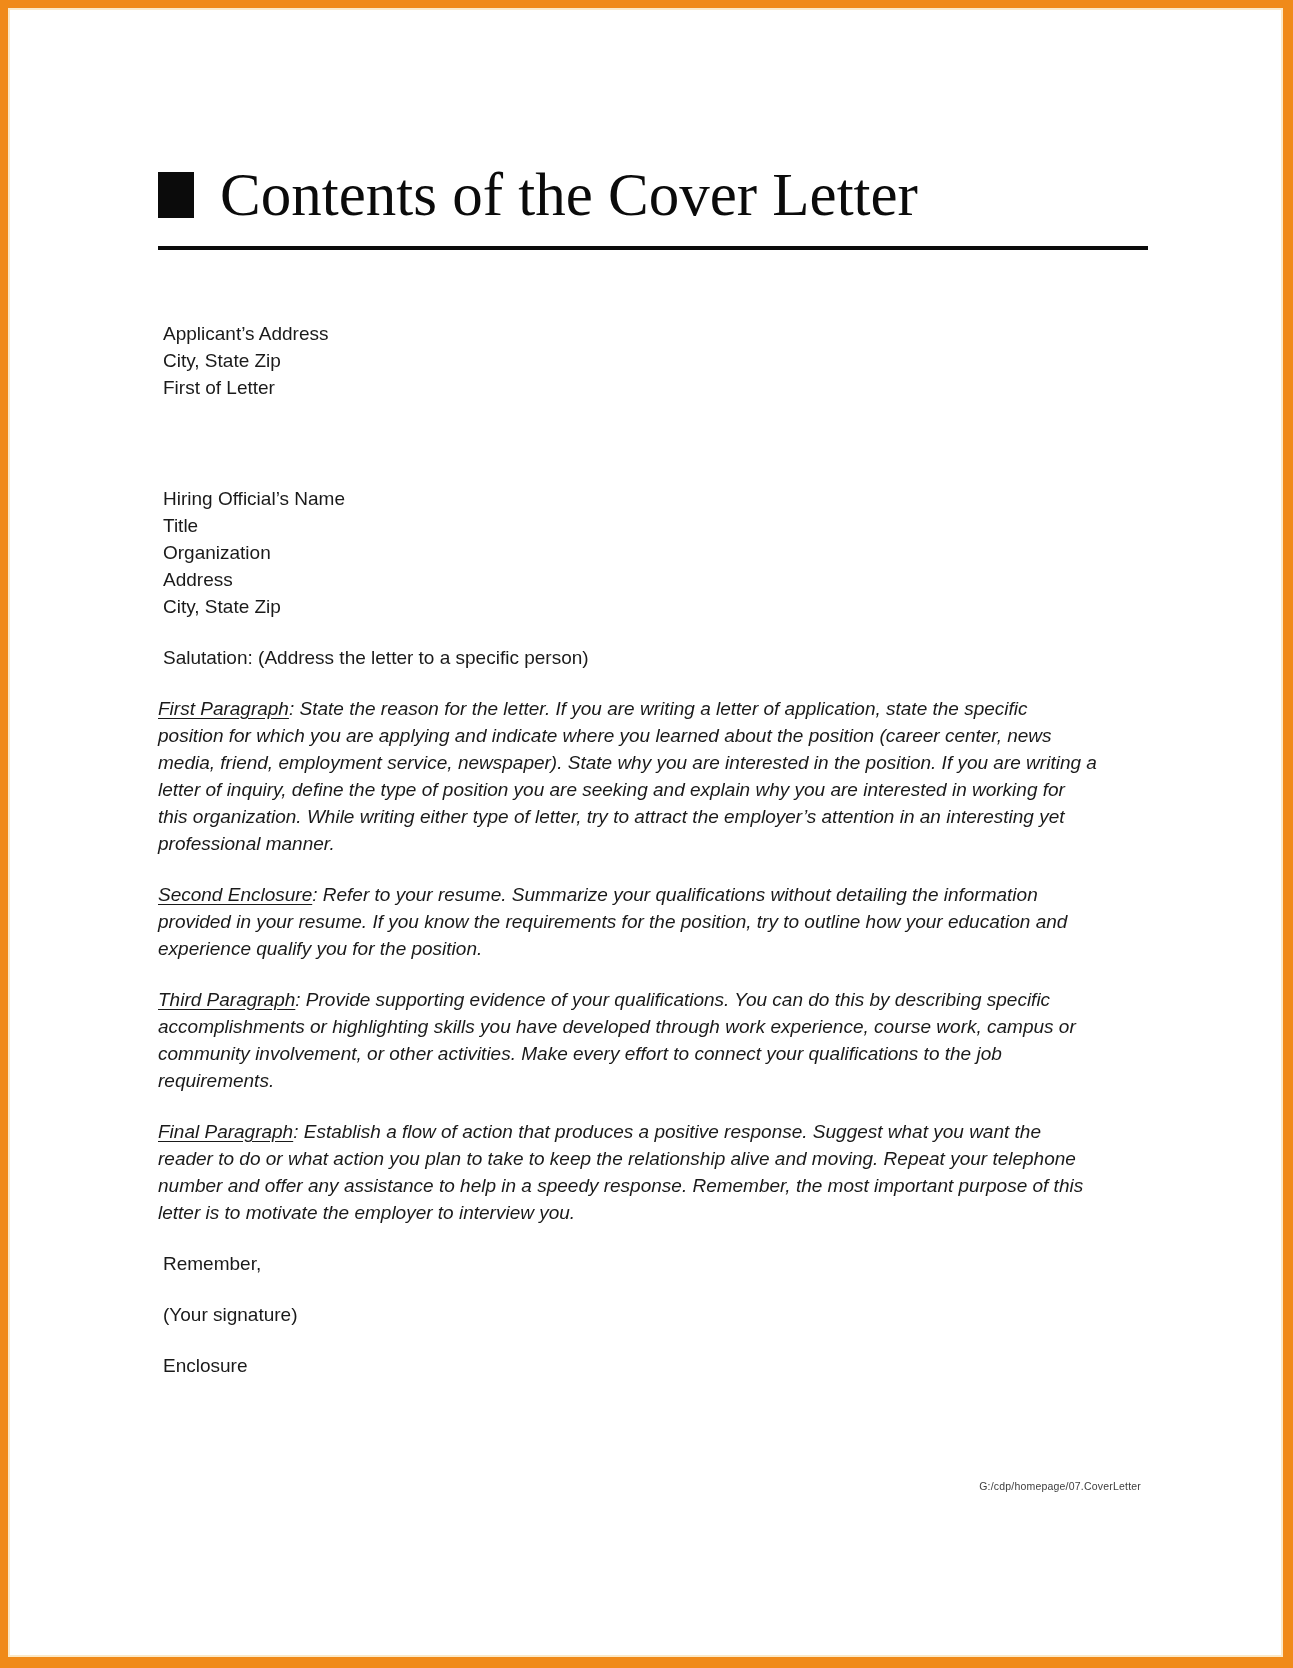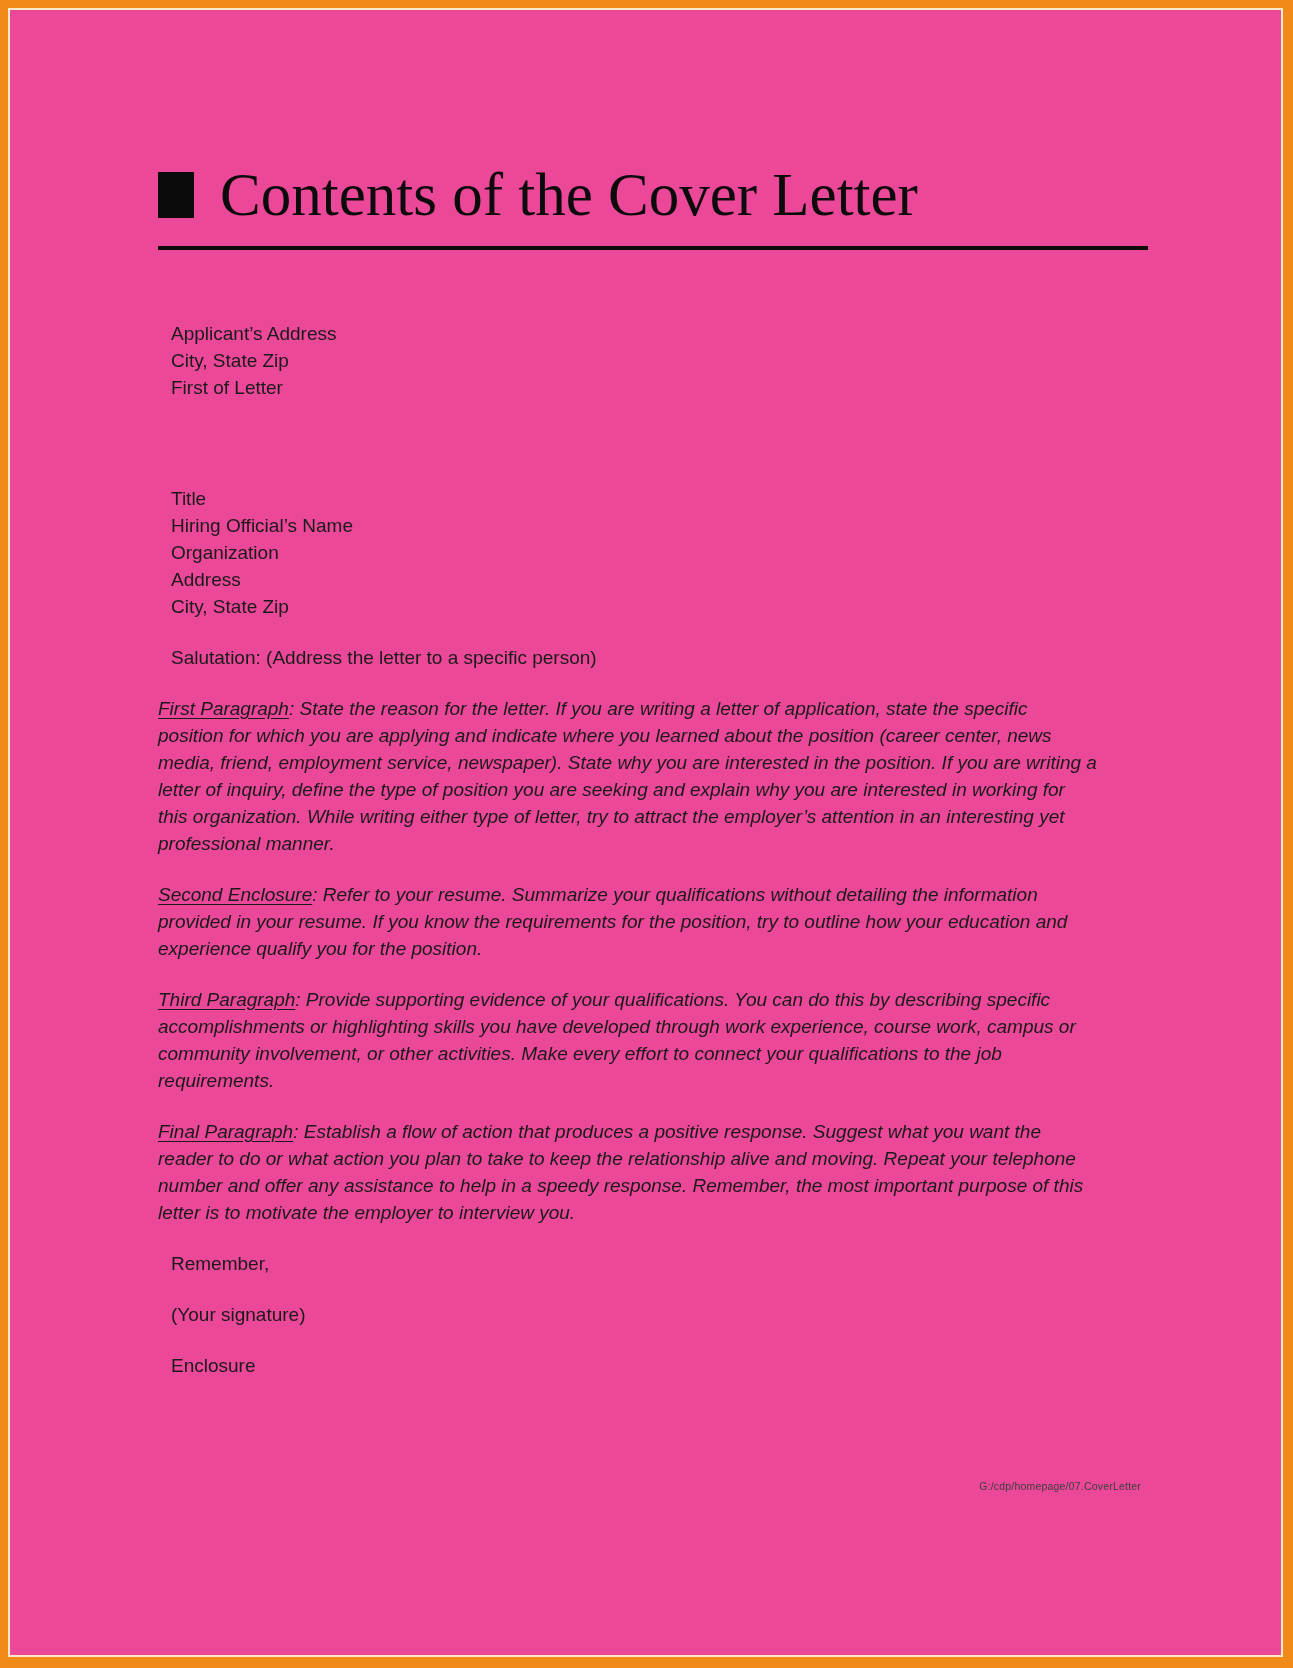--- a/index.html
+++ b/index.html
@@ -8,21 +8,21 @@
     height: 1668px;
     background: #F08A19; 
     position: relative;
     font-family: "Liberation Sans", "DejaVu Sans", sans-serif;
     color: #1A1A1A;
     overflow: hidden;
   }
   .page {
     position: absolute;
     top: 8px; left: 8px; right: 10px; bottom: 11px;
-    background: #ec4899;
+    background: #ffffff;
     border: 2px solid #FBE9C8; 
     box-sizing: border-box;
   }
   .content {
     position: absolute;
     top: 0; left: 148px;
     width: 990px;
   }
   
   .title-row {
@@ -48,21 +48,21 @@
     white-space: nowrap;
   }
   .title-rule {
     margin-top: 16px;
     width: 990px;
     height: 4px;
     background: #0B0B0B;
   }
   
   .body-text { width: 940px; font-size: 19px; line-height: 27px; }
-  .block { margin: 13px; }
+  .block { margin: 5px; }
   .block div { min-height: 27px; }
   .sender-block { margin-top: 70px; }
   .recipient-block { margin-top: 84px; }
   .salutation-line { margin-top: 24px; }
   p.para { margin: 24px 0 0 0; font-style: italic; }
   .para-label { text-decoration: underline; text-underline-offset: 3px; }
   .closing-line { margin-top: 24px; }
   .footer-path {
     position: absolute;
     top: 1470px;
@@ -88,22 +88,22 @@
 
     <div class="body-text">
 
       <div class="block sender-block">
         <div>Applicant’s Address</div>
         <div>City, State Zip</div>
         <div>First of Letter</div>
       </div>
 
       <div class="block recipient-block">
+        <div>Hiring Official’s Name</div>
         <div>Title</div>
-        <div>Hiring Official’s Name</div>
         <div>Organization</div>
         <div>Address</div>
         <div>City, State Zip</div>
       </div>
 
       <div class="block salutation-line">Salutation: (Address the letter to a specific person)</div>
 
       <p class="para"><span class="para-label">First Paragraph</span><span>: State the reason for the letter. If you are writing a letter of application, state the specific position for which you are applying and indicate where you learned about the position (career center, news media, friend, employment service, newspaper). State why you are interested in the position. If you are writing a letter of inquiry, define the type of position you are seeking and explain why you are interested in working for this organization. While writing either type of letter, try to attract the employer’s attention in an interesting yet professional manner.</span></p>
 
       <p class="para"><span class="para-label">Second Enclosure</span><span>: Refer to your resume. Summarize your qualifications without detailing the information provided in your resume. If you know the requirements for the position, try to outline how your education and experience qualify you for the position.</span></p>

